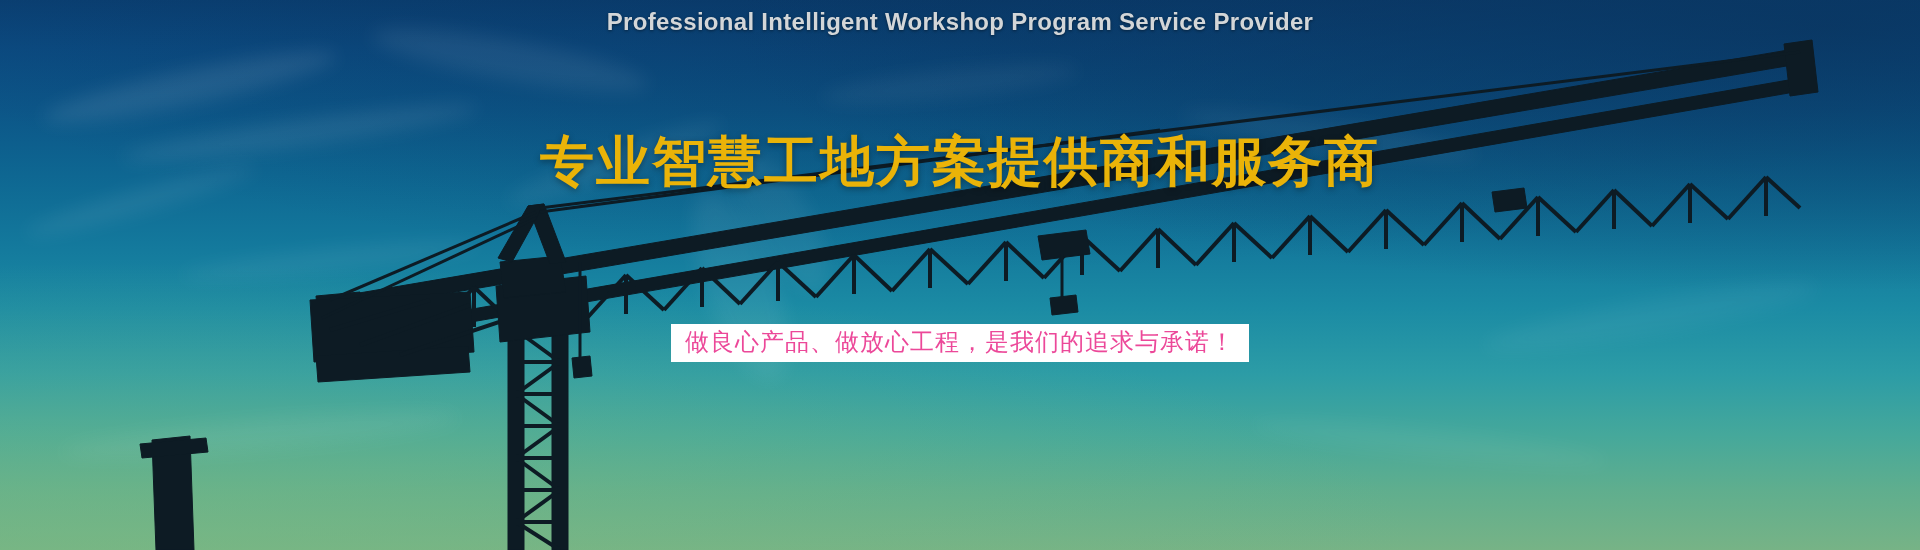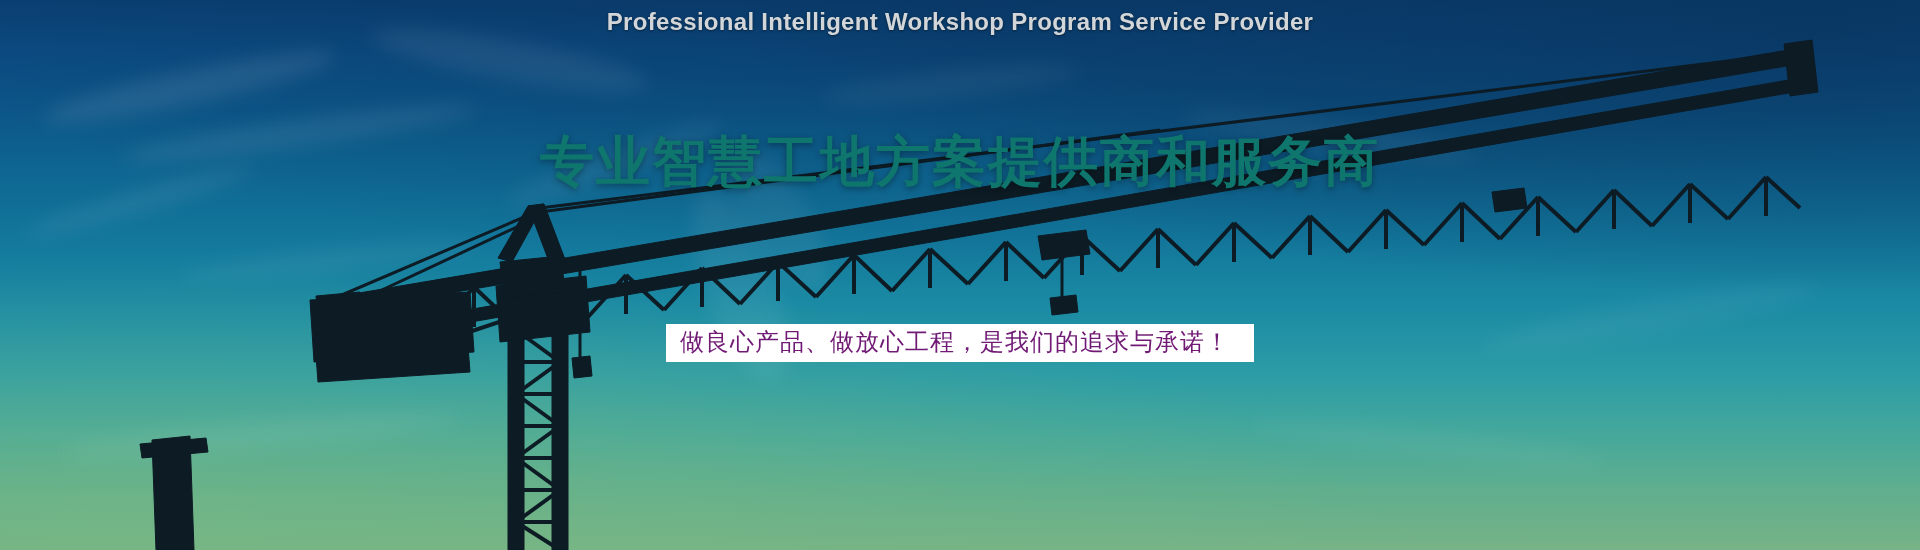--- a/index.html
+++ b/index.html
@@ -61,35 +61,35 @@
     text-align:center;
     font-size:24px; font-weight:bold; letter-spacing:.3px;
     color:#d3d6d8;
     text-shadow:0 1px 3px rgba(0,0,0,.45);
     white-space:nowrap;
   }
   .headline{
     position:absolute; top:126px; left:0; width:1920px;
     text-align:center;
     font-size:54px; font-weight:bold; letter-spacing:2px;
-    color:#0f766e;
+    color:#eab308;
     text-shadow:0 2px 6px rgba(0,0,0,.35);
     white-space:nowrap;
   }
   .slogan-wrap{
     position:absolute; top:324px; left:0; width:1920px;
     display:flex; justify-content:center;
   }
   .slogan{
     display:inline-block;
     background:#ffffff;
-    color:#701a75;
+    color:#ec4899;
     font-size:24px;
     letter-spacing:1px;
-    padding:4px 24px 6px 14px;
+    padding:4px 14px 6px 14px;
     line-height:28px;
     white-space:nowrap;
   }
 </style>
 </head>
 <body>
 
 <div id="banner">
 
   <div class="sky"></div>

